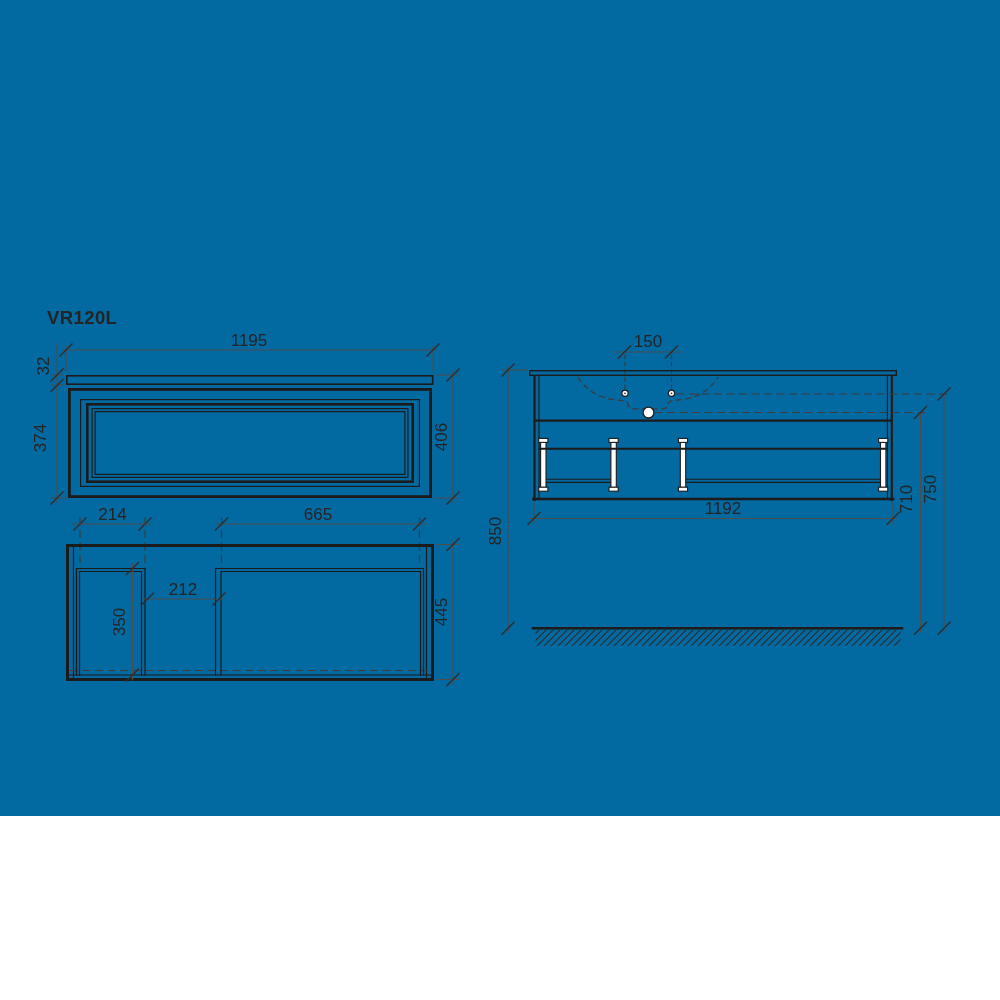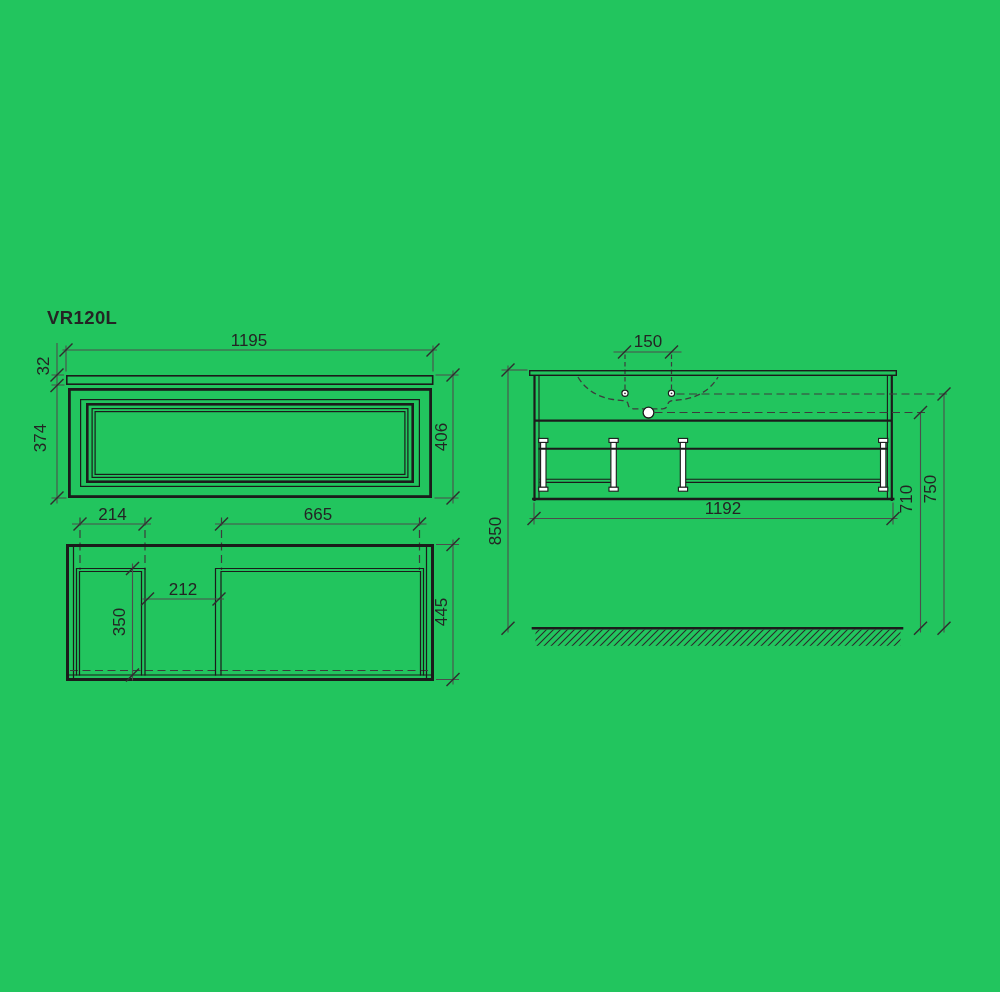--- a/index.html
+++ b/index.html
@@ -1,16 +1,16 @@
 <!DOCTYPE html>
 <html><head>
 <meta charset="utf-8">
 <style>
   html,body{margin:0;padding:0;background:#ffffff;}
-  .page{position:relative;width:1000px;height:992px;background:#22c55e;overflow:hidden;}
+  .page{position:relative;width:1000px;height:816px;background:#0369a1;overflow:hidden;}
   svg{display:block;}
   text{font-family:"Liberation Sans","DejaVu Sans",sans-serif;font-size:17px;fill:#242424;}
   .ttl{font-size:18.5px;font-weight:700;letter-spacing:.4px;}
   .obj{stroke:#1b1b1b;fill:none;stroke-linecap:square;}
   .objf{stroke:#1b1b1b;fill:#ffffff;stroke-linecap:square;}
   .dim{stroke:#4d4d4d;stroke-width:1.1;fill:none;}
   .dsh{stroke:#3c3c3c;stroke-width:1.2;fill:none;stroke-dasharray:8 4.5;}
   .dshf{stroke:#3c3c3c;stroke-width:1.3;fill:none;stroke-dasharray:6 3.5;}
   .dsht{stroke:#3c3c3c;stroke-width:1.2;fill:none;stroke-dasharray:4.5 3;}
 </style>

